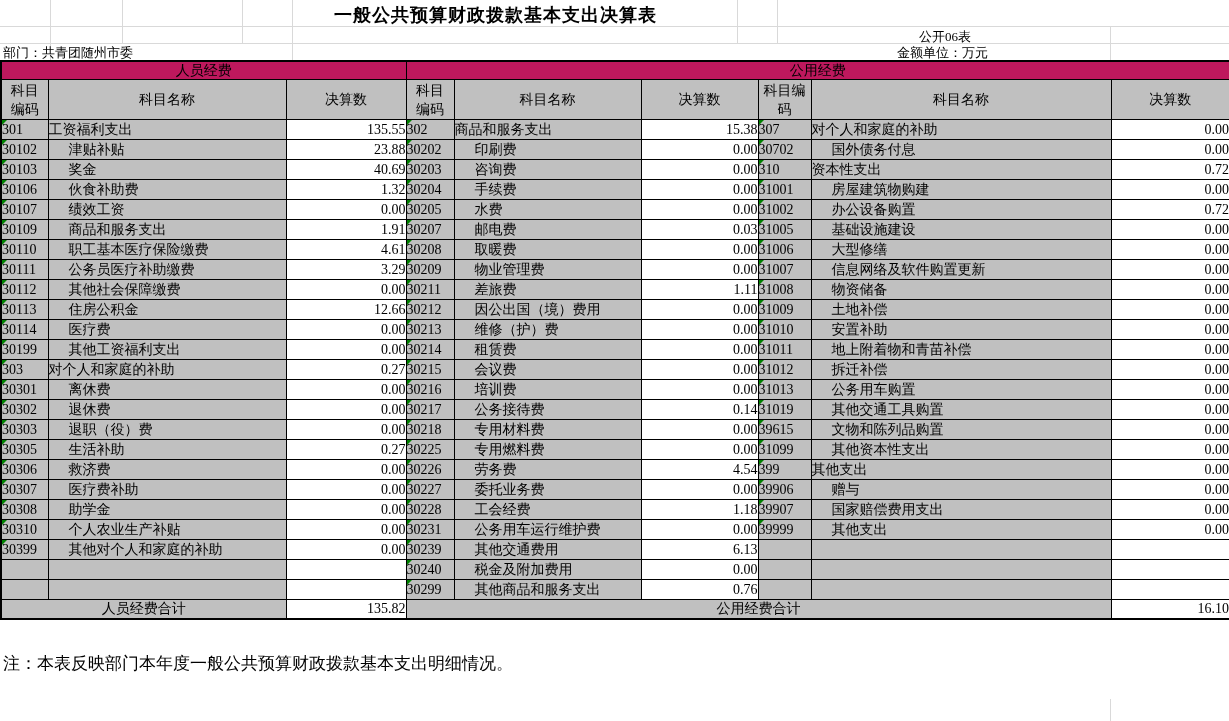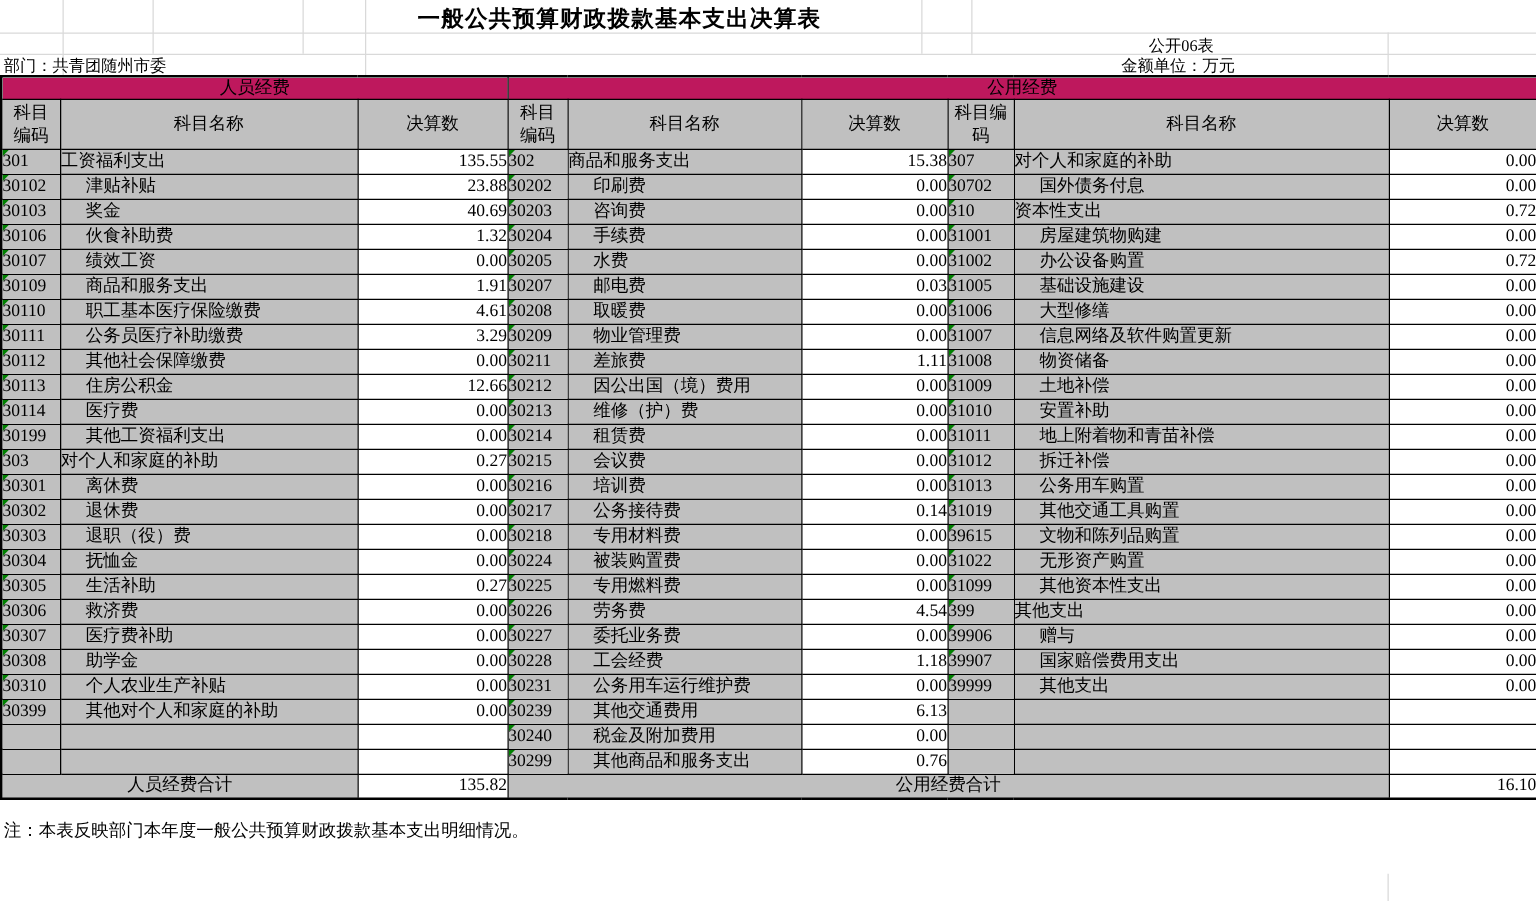--- a/index.html
+++ b/index.html
@@ -45,21 +45,21 @@
   td.name.indent{padding-left:20px;}
   td.val{background:#fff;text-align:right;padding-right:3px;}
   td.sep,th.sep{border-left:2px solid #000;}
   td.tri::before{
     content:"";position:absolute;top:0;left:0;width:0;height:0;
     border-top:5px solid #008000;border-right:5px solid transparent;
   }
   tfoot td{border-top:2px solid #000;height:18px;line-height:18px;}
   tfoot td.total-label{background:#c0c0c0;text-align:center;}
   
-  .footnote{padding:17px 0 0 3px;font-size:14px;line-height:17px;}
+  .footnote{padding:3px 0 0 3px;font-size:17px;line-height:17px;margin-top:32px;}
   .bottom-vline{position:absolute;width:1px;background:#d9d9d9;left:1110px;top:699px;height:22px;}
 </style>
 </head>
 <body>
 
 <div class="sheet">
 
   <div class="topbar">
     <div class="hline" style="top:26px"></div>
     <div class="hline" style="top:43px"></div>
@@ -276,31 +276,20 @@
           <td class="name indent">退职（役）费</td>
           <td class="val">0.00</td>
           <td class="code sep tri">30218</td>
           <td class="name indent">专用材料费</td>
           <td class="val">0.00</td>
           <td class="code sep tri">39615</td>
           <td class="name indent">文物和陈列品购置</td>
           <td class="val">0.00</td>
         </tr>
         <tr>
-          <td class="code tri">30304</td>
-          <td class="name indent">抚恤金</td>
-          <td class="val">0.00</td>
-          <td class="code sep tri">30224</td>
-          <td class="name indent">被装购置费</td>
-          <td class="val">0.00</td>
-          <td class="code sep tri">31022</td>
-          <td class="name indent">无形资产购置</td>
-          <td class="val">0.00</td>
-        </tr>
-        <tr>
           <td class="code tri">30305</td>
           <td class="name indent">生活补助</td>
           <td class="val">0.27</td>
           <td class="code sep tri">30225</td>
           <td class="name indent">专用燃料费</td>
           <td class="val">0.00</td>
           <td class="code sep tri">31099</td>
           <td class="name indent">其他资本性支出</td>
           <td class="val">0.00</td>
         </tr>

